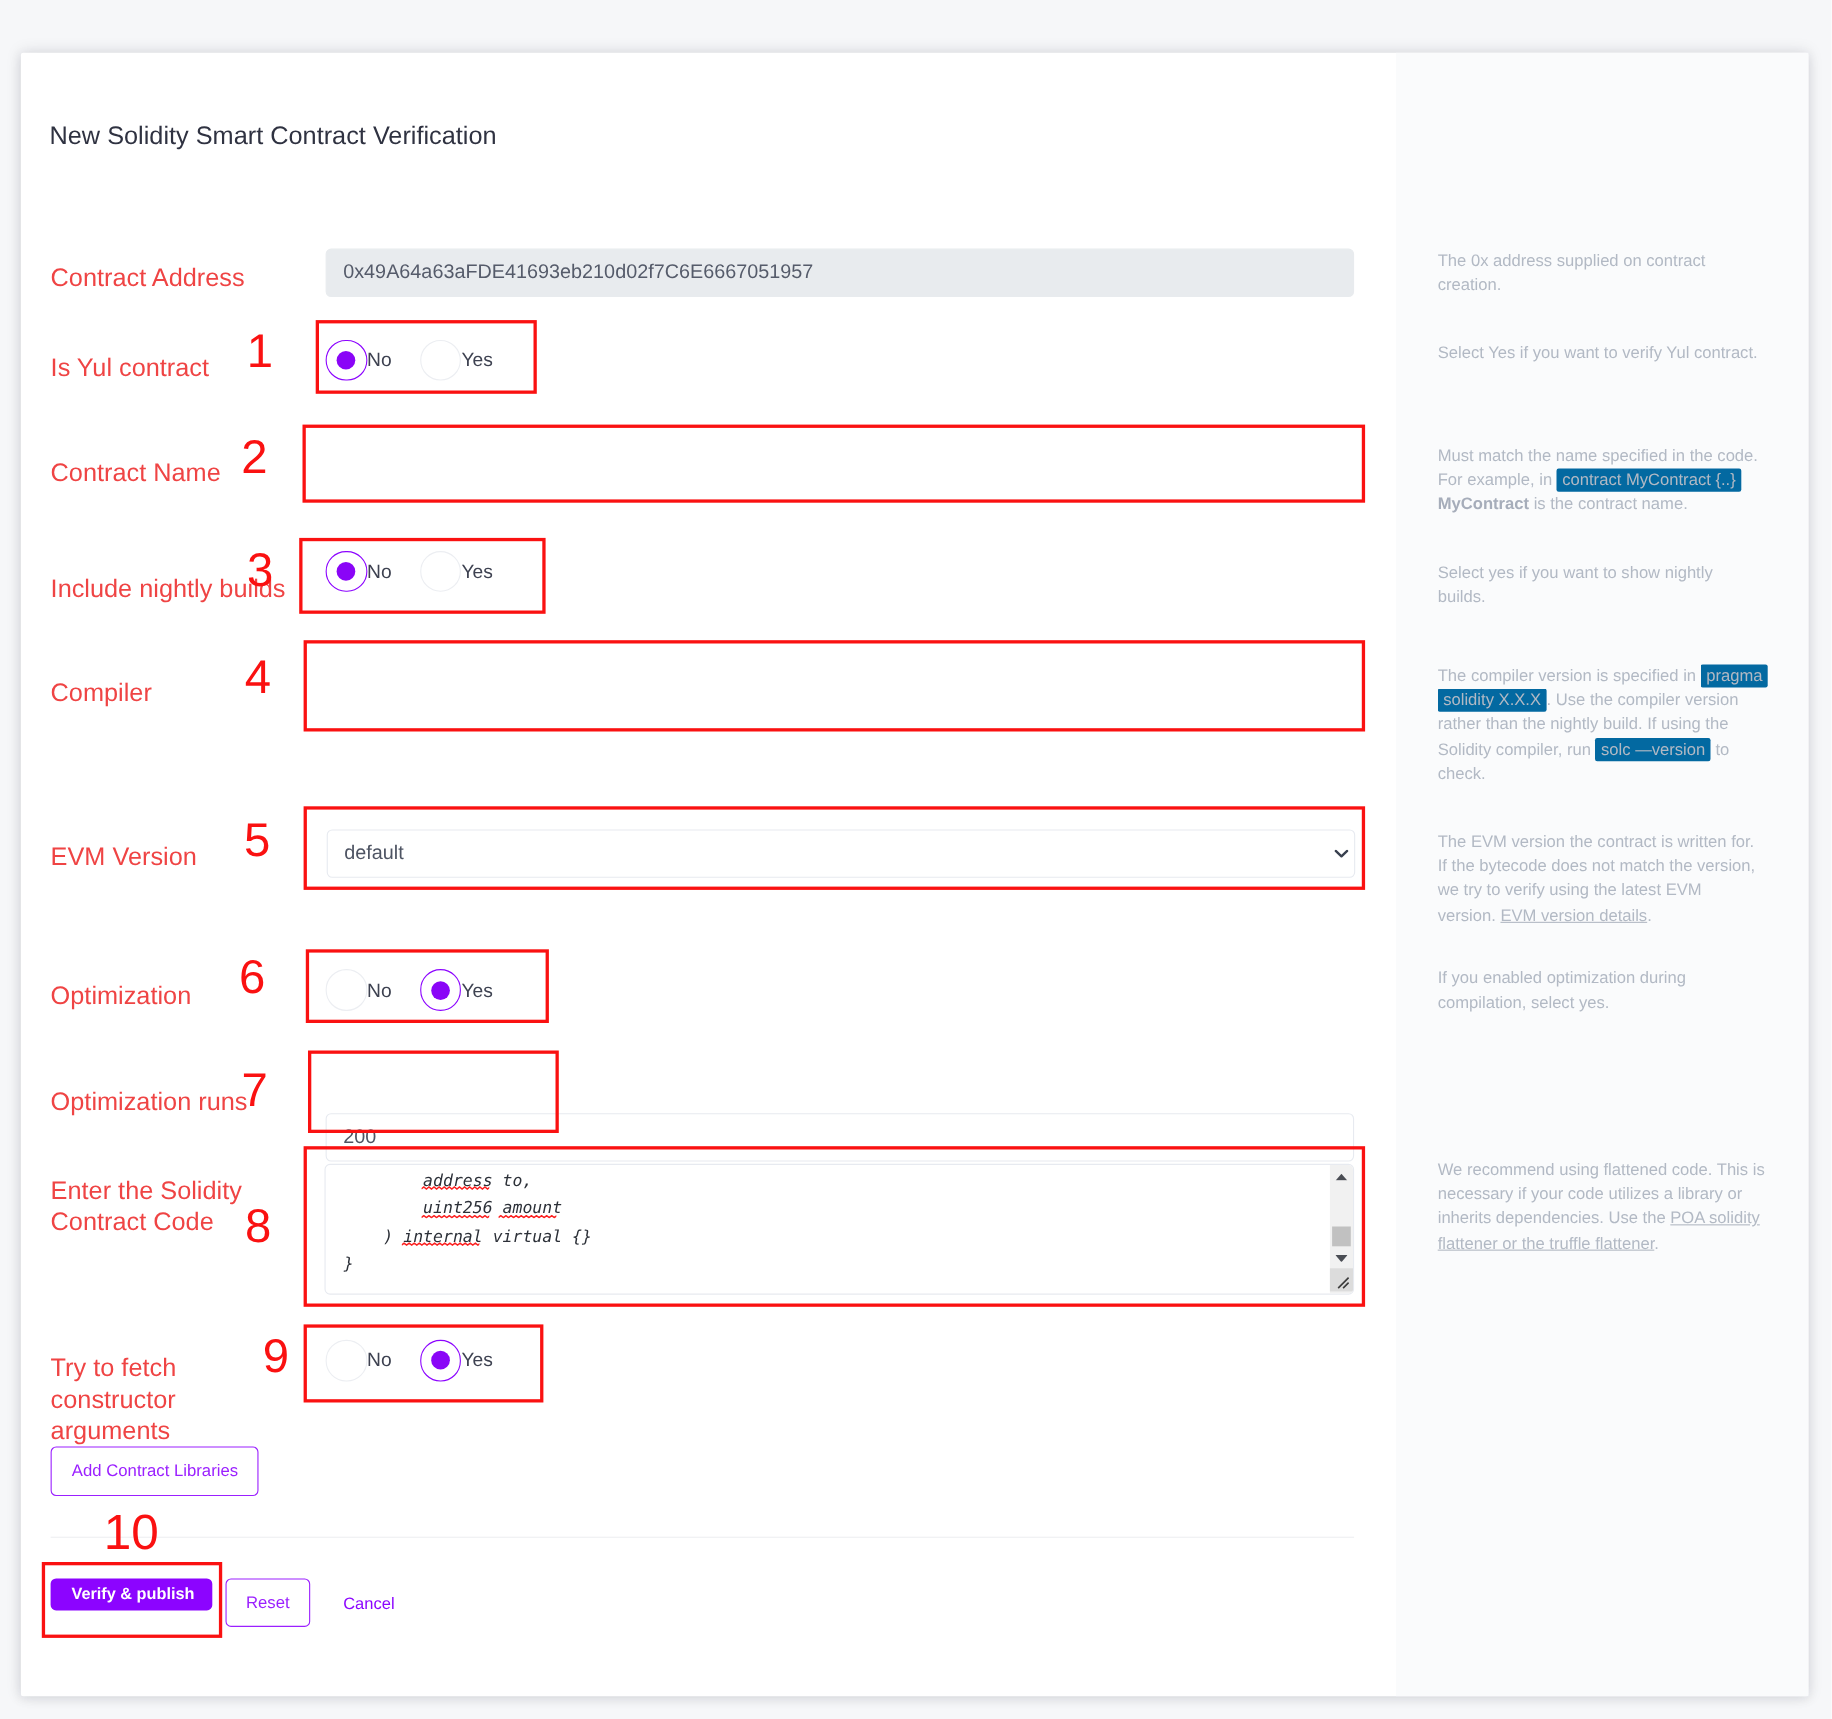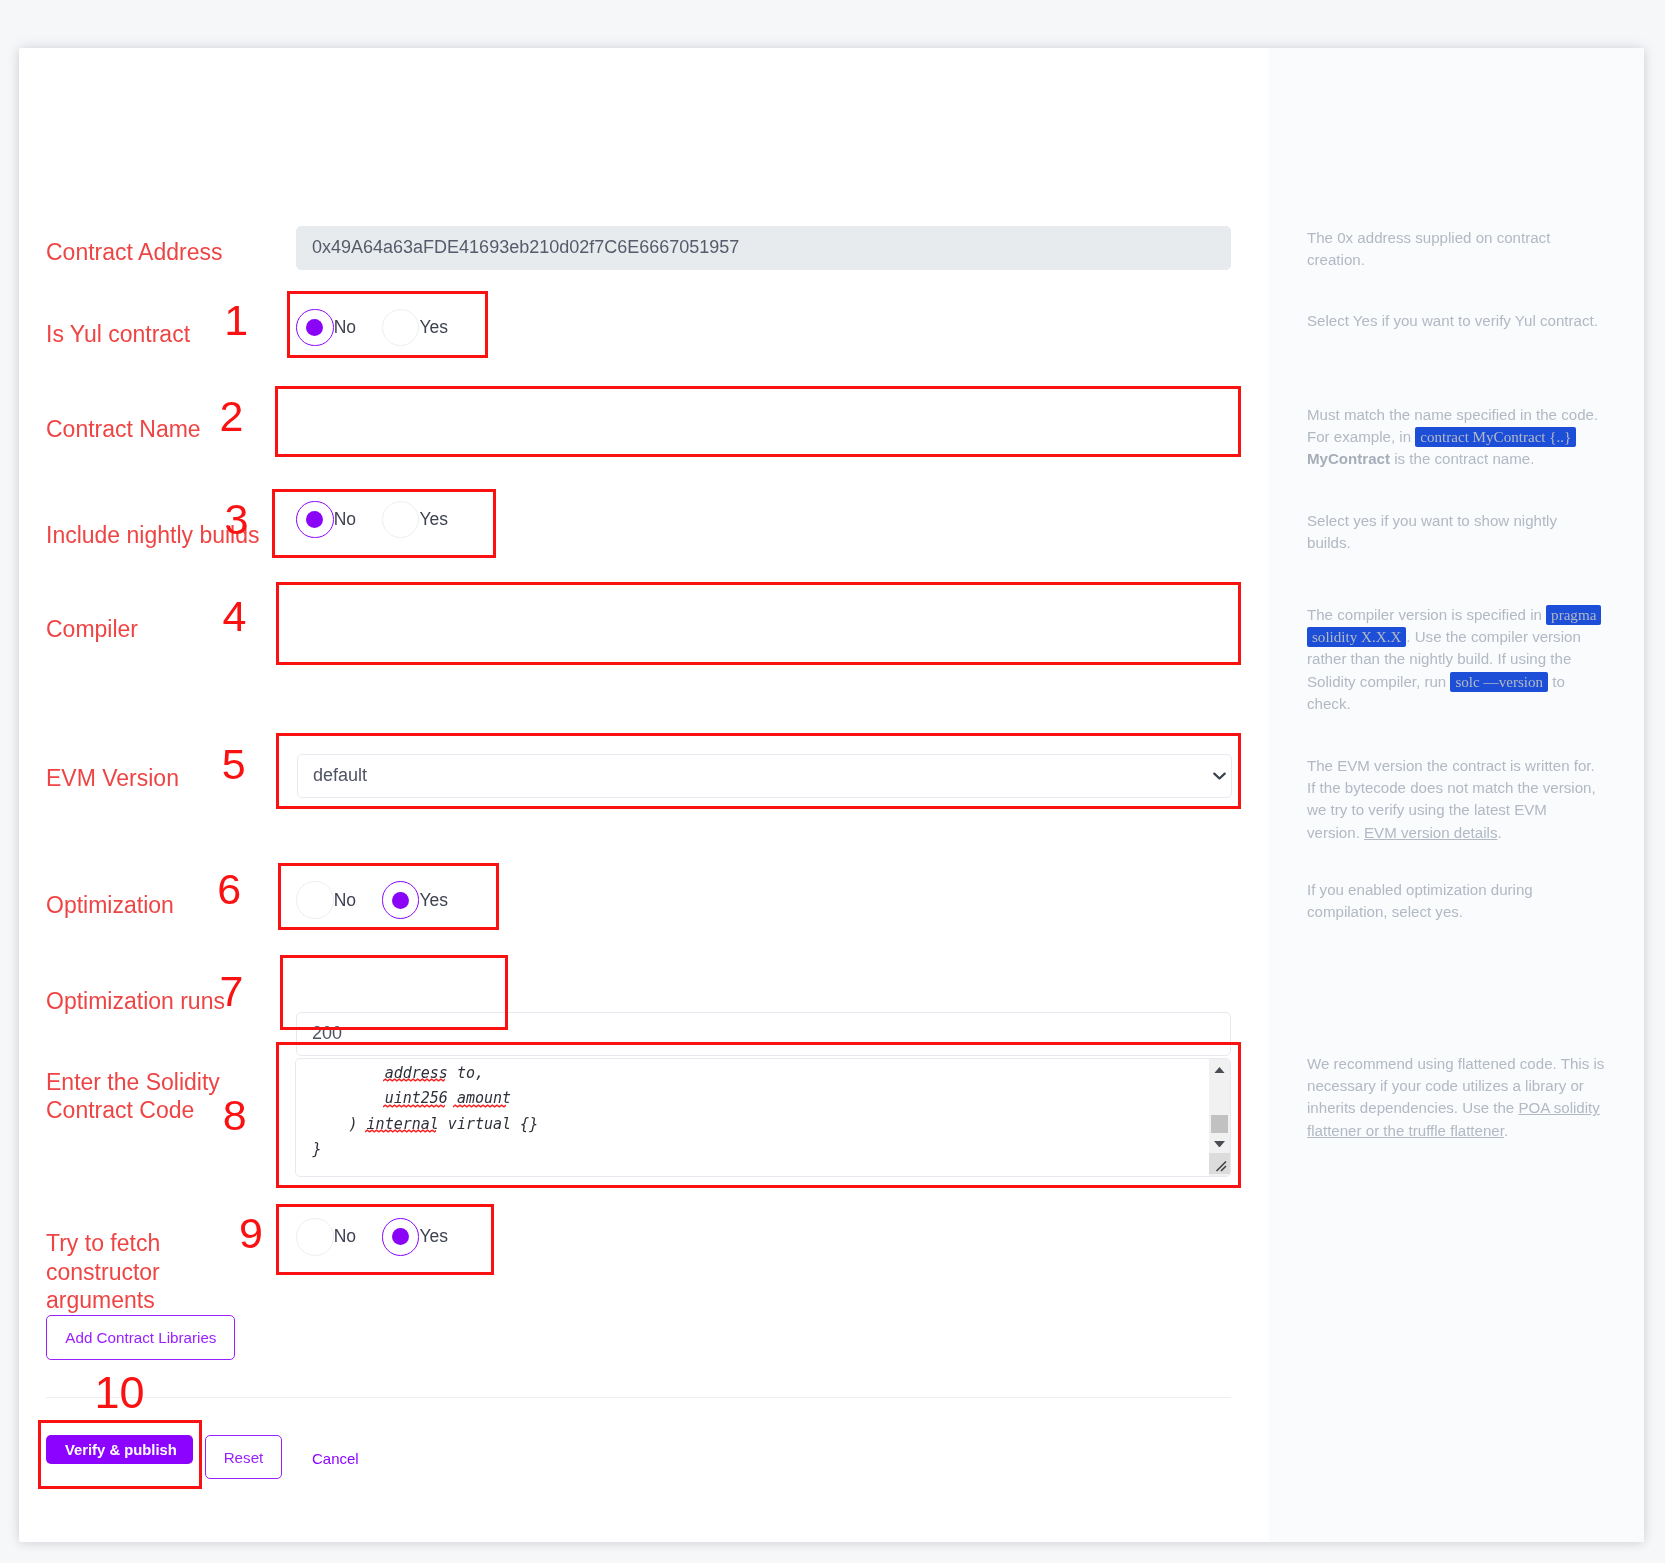--- a/index.html
+++ b/index.html
@@ -46,21 +46,21 @@
   .radio.on::after{content:"";width:17px;height:17px;border-radius:50%;background:#8a05f7;}
   .rlabel{font-size:17.5px;color:#3e4251;white-space:nowrap;}
   .ritem{display:flex;align-items:center;}
   
   .redbox{position:absolute;border:3.7px solid #fa1111;pointer-events:none;}
   .rednum{position:absolute;color:#fa1111;font-size:41px;line-height:41px;
     font-family:"Liberation Sans",sans-serif;font-weight:400;white-space:nowrap;}
   
   .hint{position:absolute;left:1307px;width:297.5px;font-size:15.1px;
     line-height:22.2px;color:#b2b9c4;}
-  .hint code{font-family:Liberation Serif, serif;font-size:15.1px;background:#1d4ed8;color:#b2b9c4;
+  .hint code{font-family:Liberation Sans, sans-serif;font-size:15.1px;background:#0369a1;color:#b2b9c4;
     padding:2px 5px;border-radius:2px;
     -webkit-box-decoration-break:clone;box-decoration-break:clone;}
   .hint b{font-weight:700;color:#a6adba;}
   .hint a{color:#b2b9c4;text-decoration:underline;}
   
   .codewrap{position:absolute;border:1px solid #e7eaf0;border-radius:5px;background:#fff;
     overflow:hidden;}
   .codetext{position:absolute;left:16px;top:2px;
     font-family:"DejaVu Sans Mono","Liberation Mono",monospace;font-size:15px;
     line-height:25.4px;color:#2c3038;white-space:pre;font-style:italic;}
@@ -79,20 +79,21 @@
   .btn-solid{position:absolute;background:#8c04ff;border-radius:5px;color:#fff;
     font-size:14.8px;font-weight:700;display:flex;align-items:center;justify-content:center;}
   .hr{position:absolute;height:1px;background:#eeeff2;}
   .link{position:absolute;color:#8c04ff;font-size:15px;}
 </style>
 </head>
 <body>
 
 <div class="card">
   <div class="hint-col"></div>
+  <div class="page-title">New Solidity Smart Contract Verification</div>
 
   <div class="lbl" style="top:179.3px;width:215px">Contract Address</div>
   <div class="inp gray" style="left:277px;top:178px;width:935px">
     <span>0x49A64a63aFDE41693eb210d02f7C6E6667051957</span>
   </div>
   <div class="lbl" style="top:260.9px;width:215px">Is Yul contract</div>
   <div class="rgroup" style="left:277.3px;top:260.8px">
     <div class="ritem">
       <span class="radio on"></span>
       <span class="rlabel">No</span>

